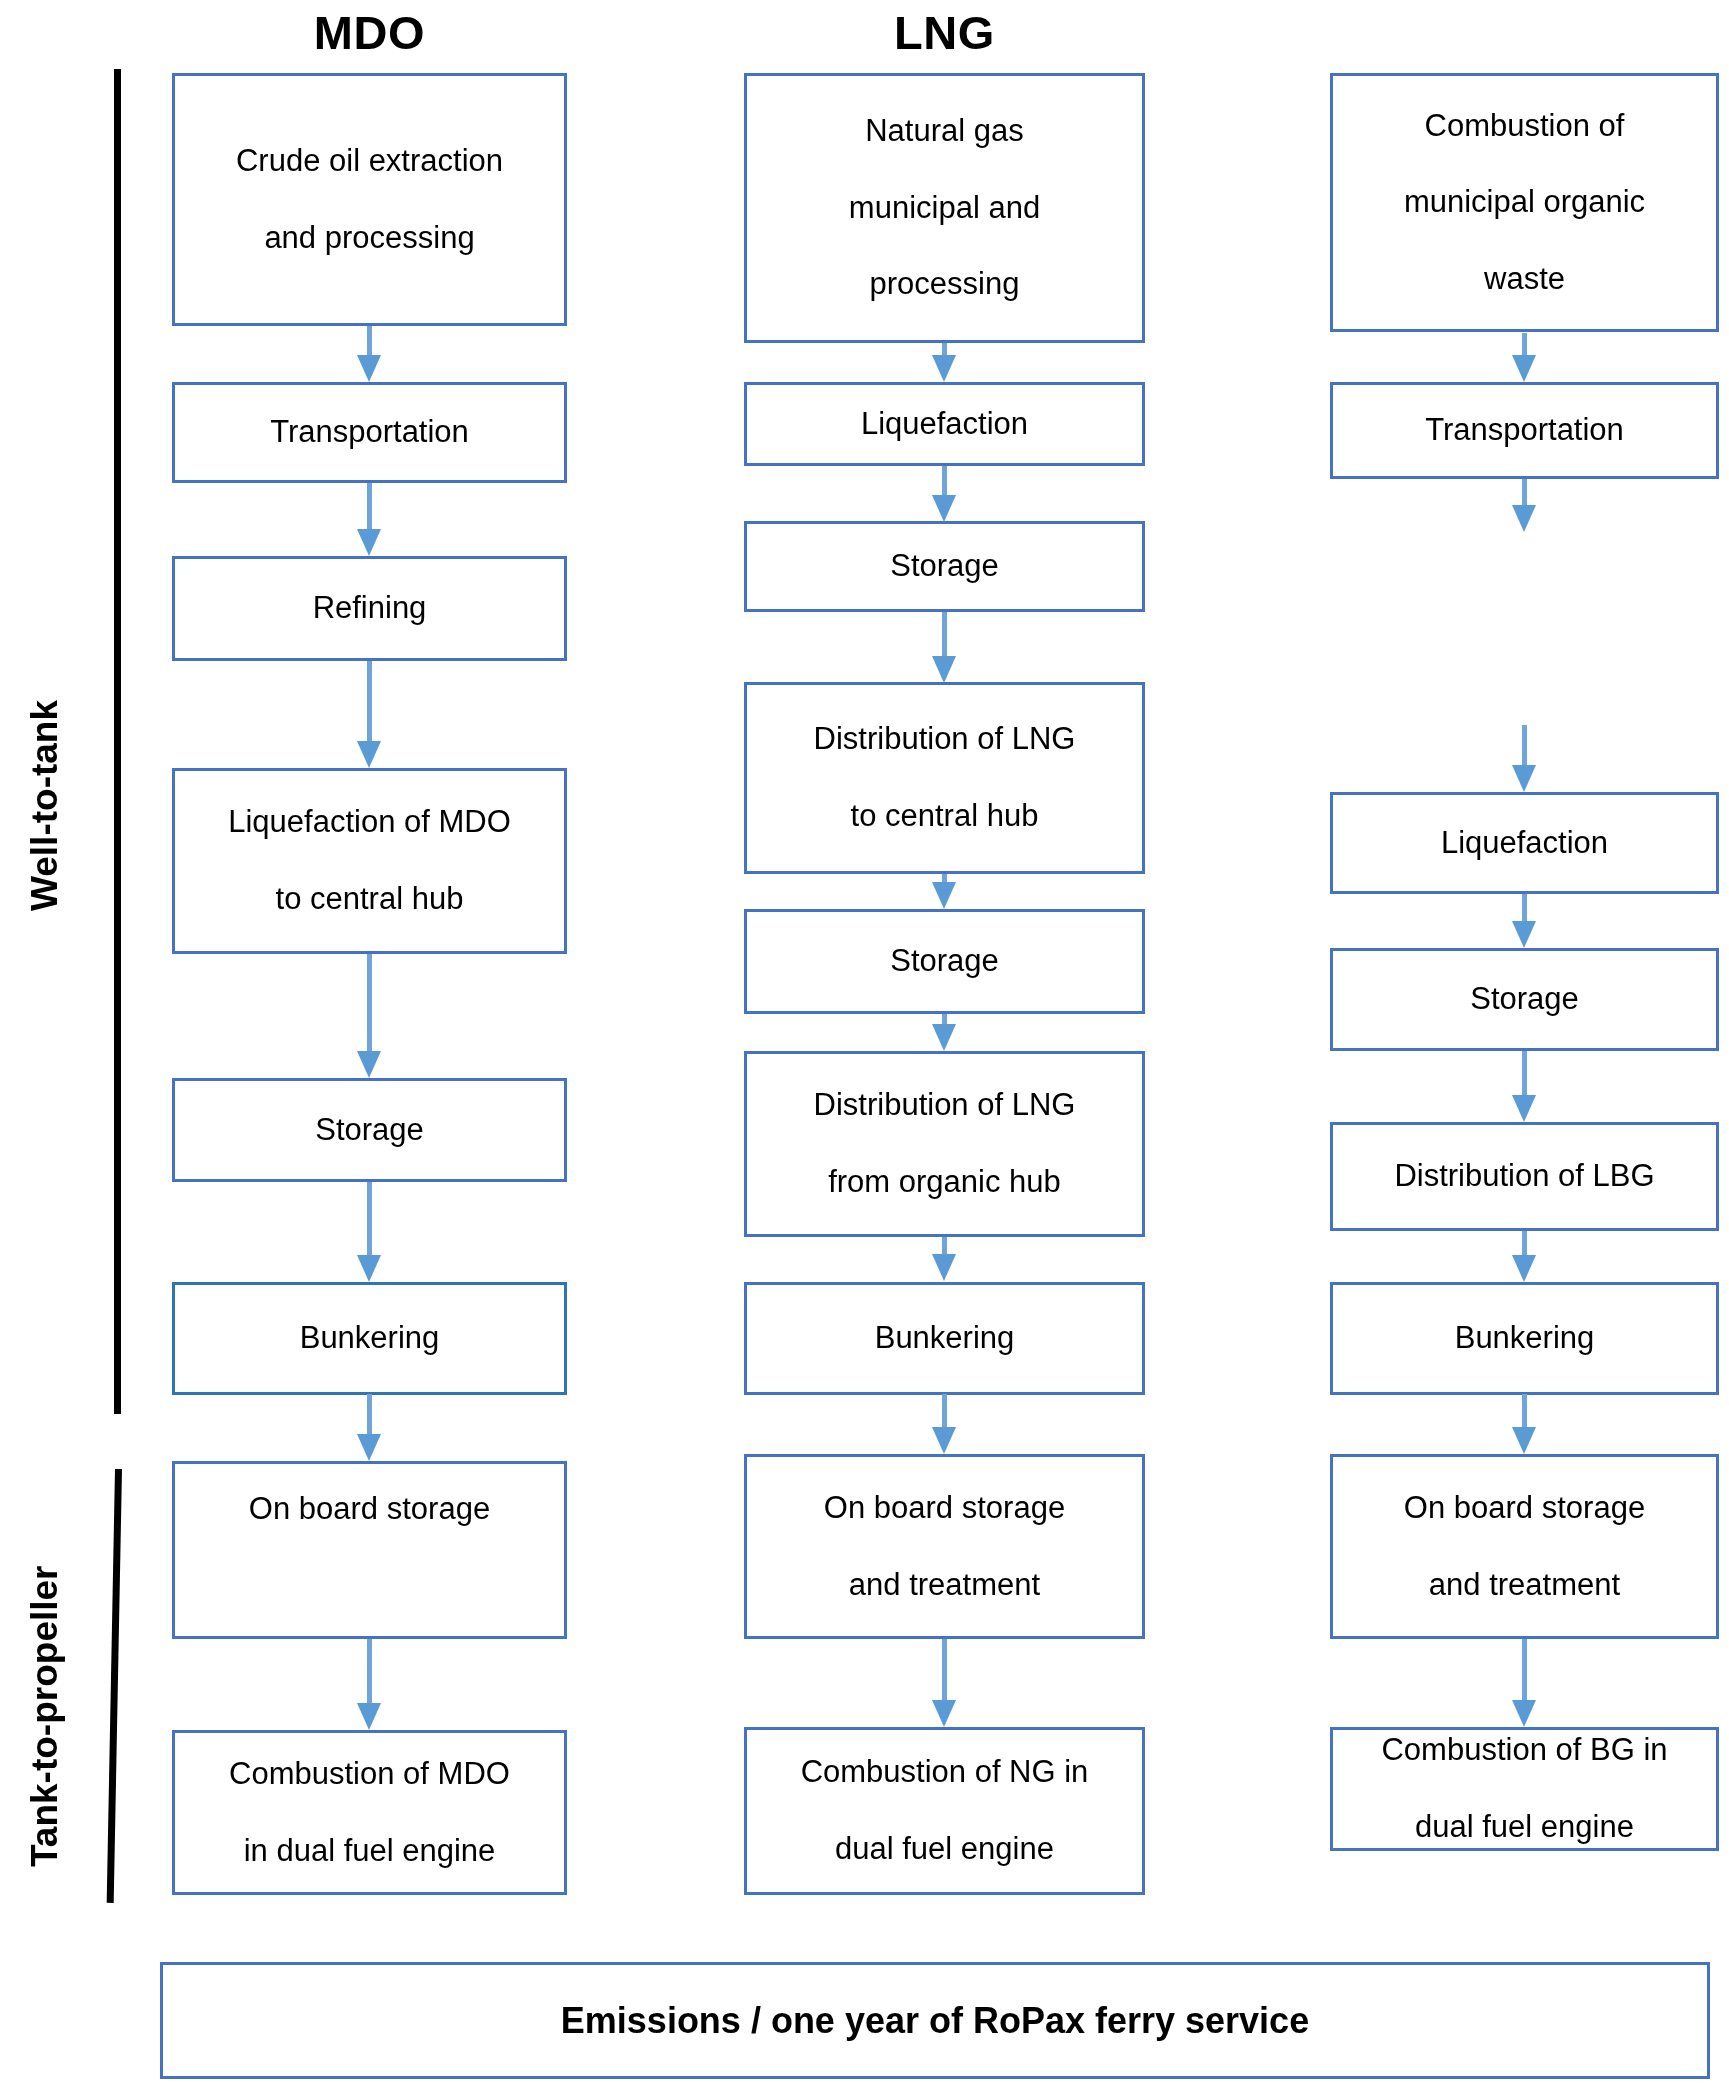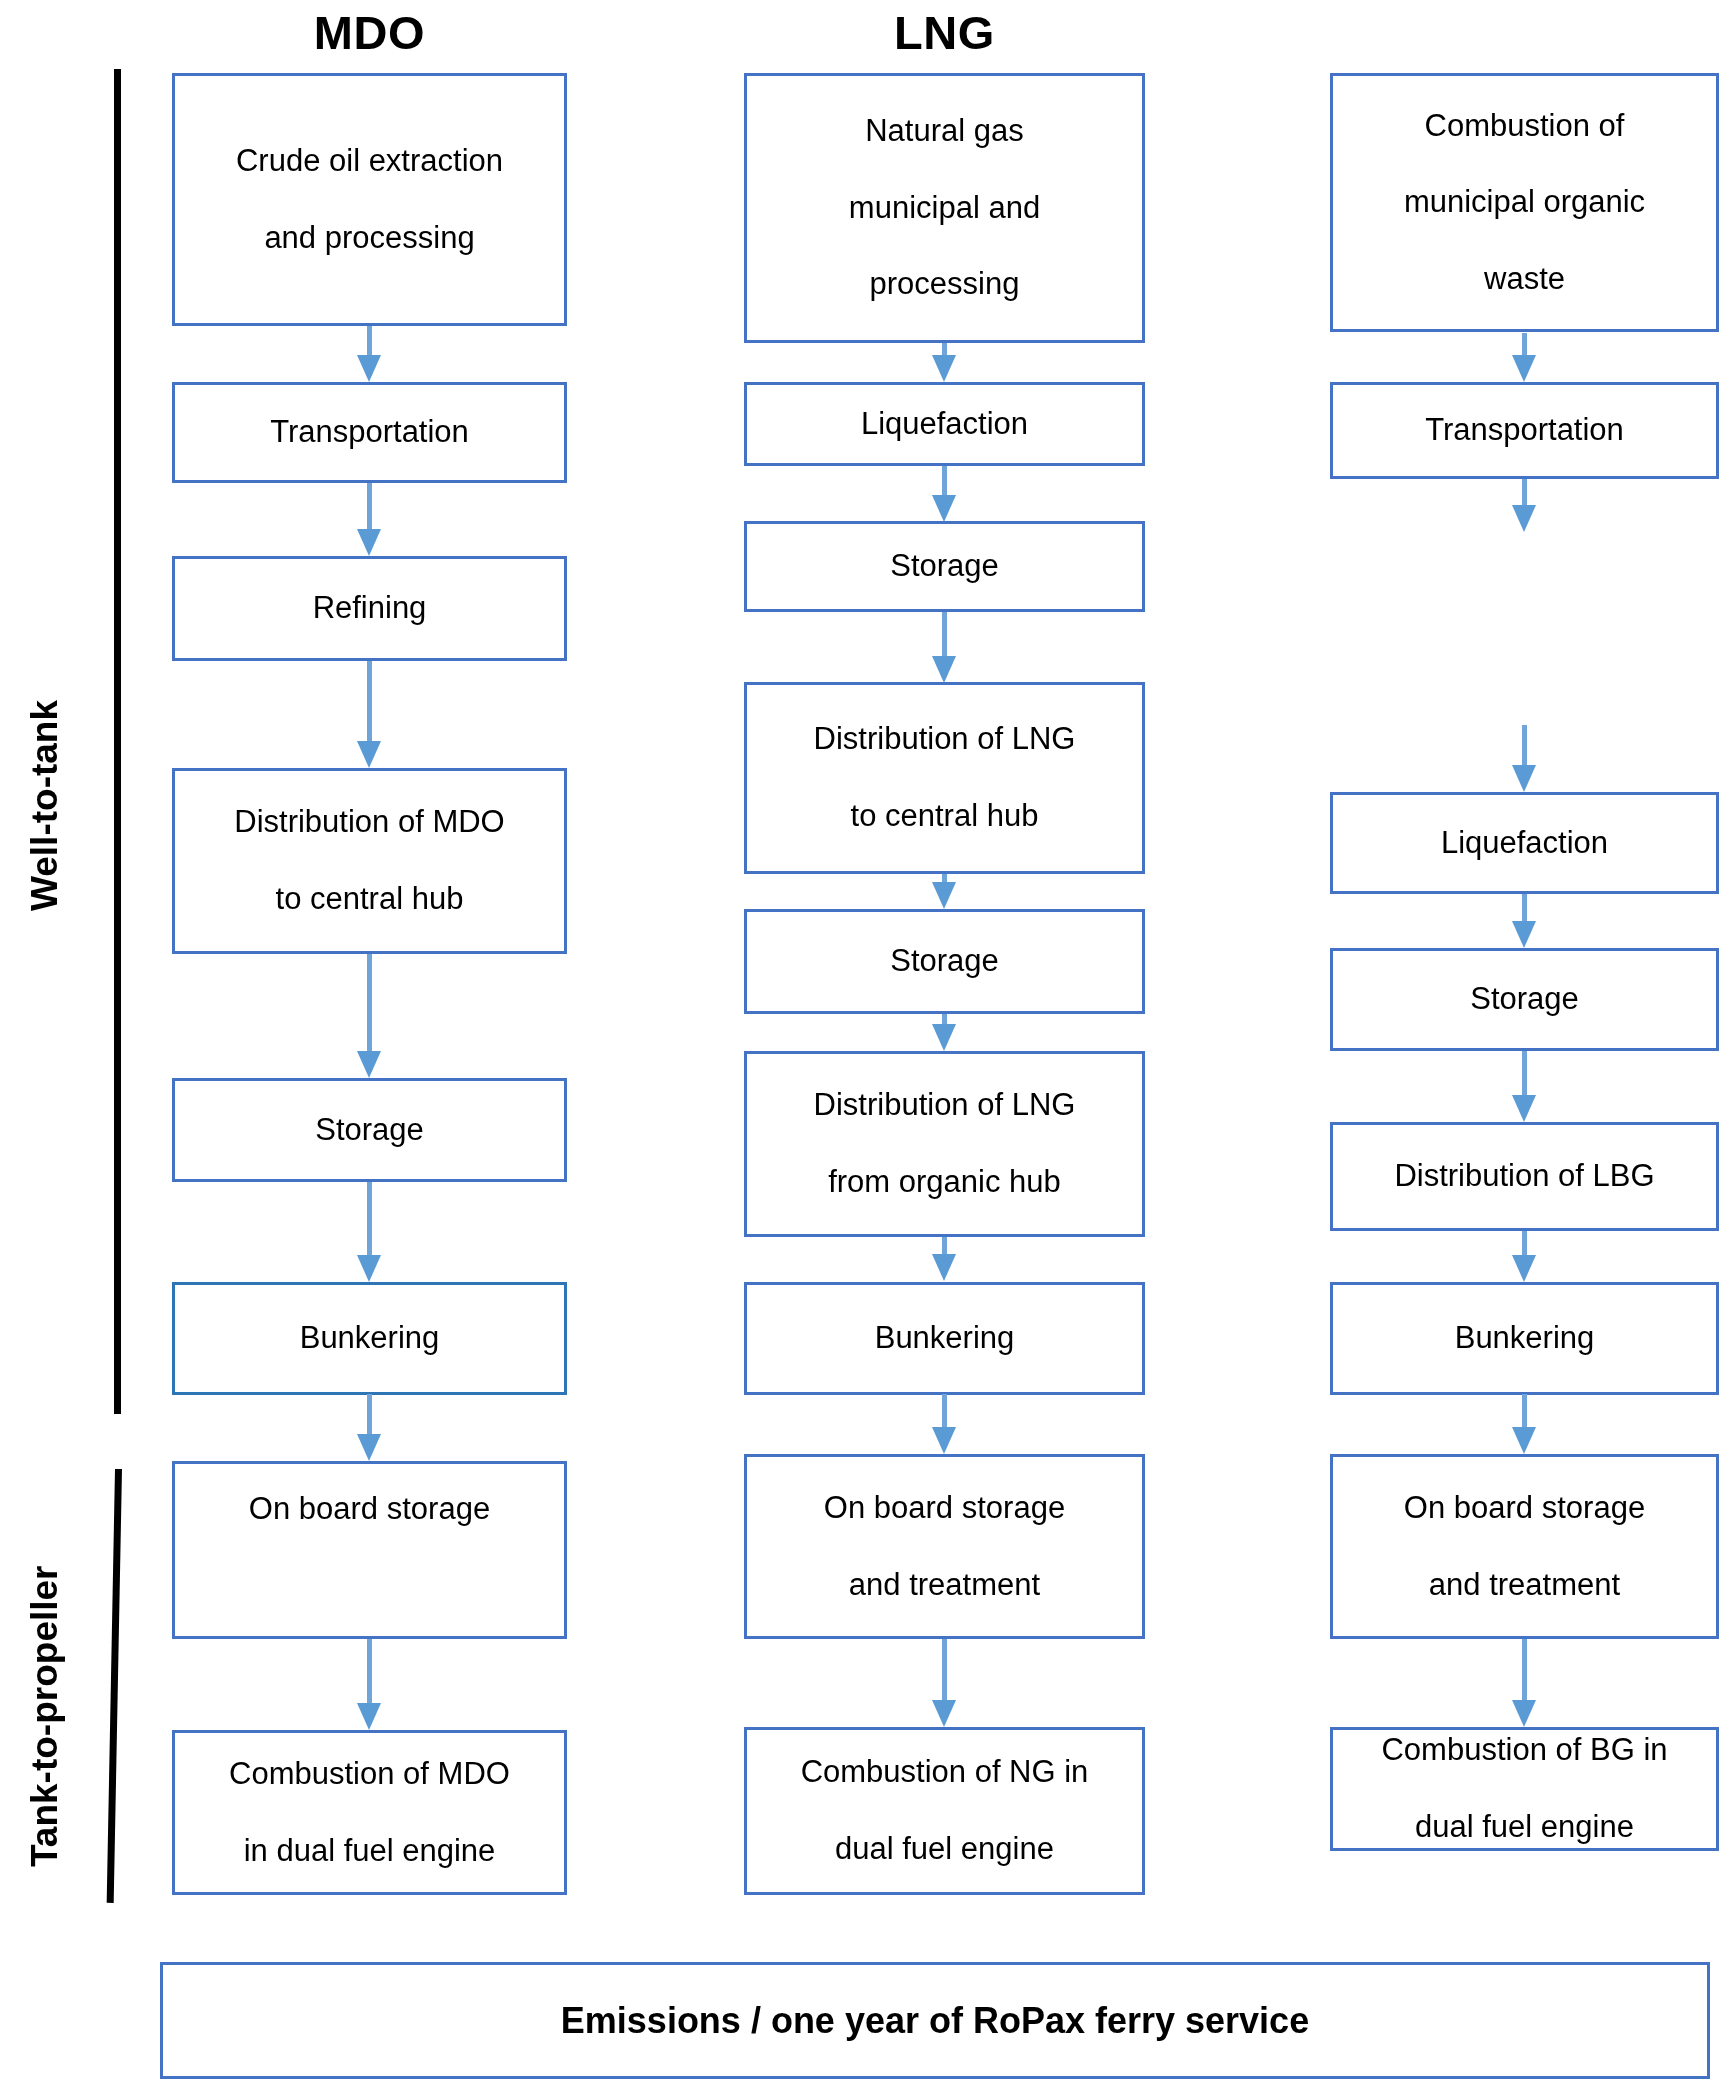--- a/index.html
+++ b/index.html
@@ -91,21 +91,21 @@
 
     <div class="box" style="top:556px;height:105px">
       <div class="ln">Refining</div>
     </div>
     <div class="arrow" style="top:661px;height:107px">
         <div class="stem"></div>
         <div class="head"></div>
       </div>
 
     <div class="box" style="top:768px;height:186px">
-      <div class="ln">Distribution of MDO</div>
+      <div class="ln">Liquefaction of MDO</div>
       <div class="ln">to central hub</div>
     </div>
     <div class="arrow" style="top:954px;height:124px">
         <div class="stem"></div>
         <div class="head"></div>
       </div>
 
     <div class="box" style="top:1078px;height:104px">
       <div class="ln">Storage</div>
     </div>

